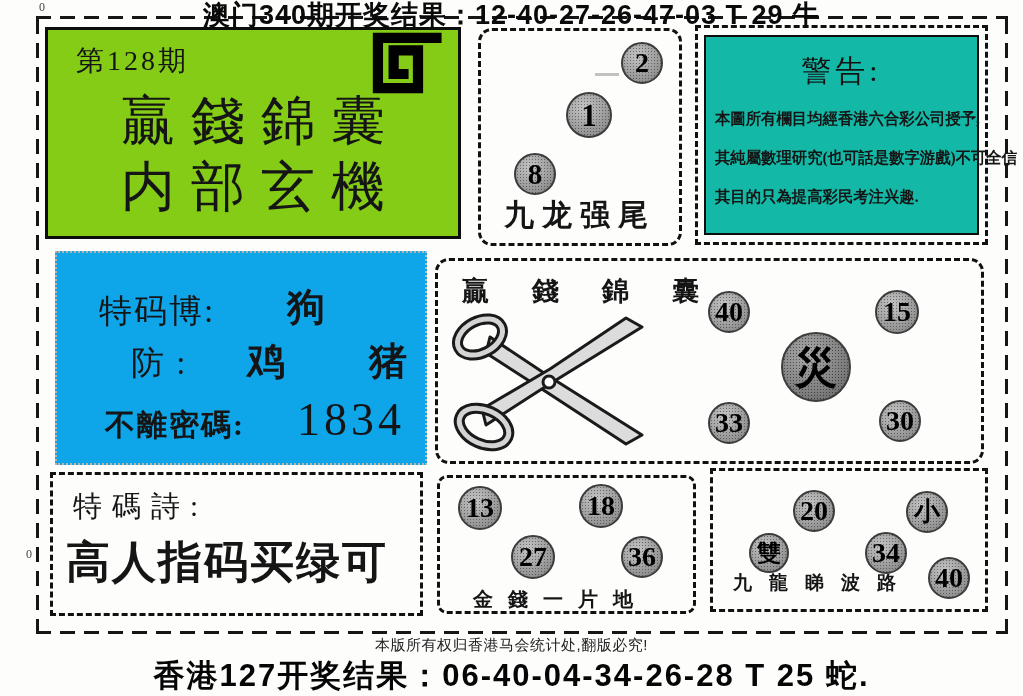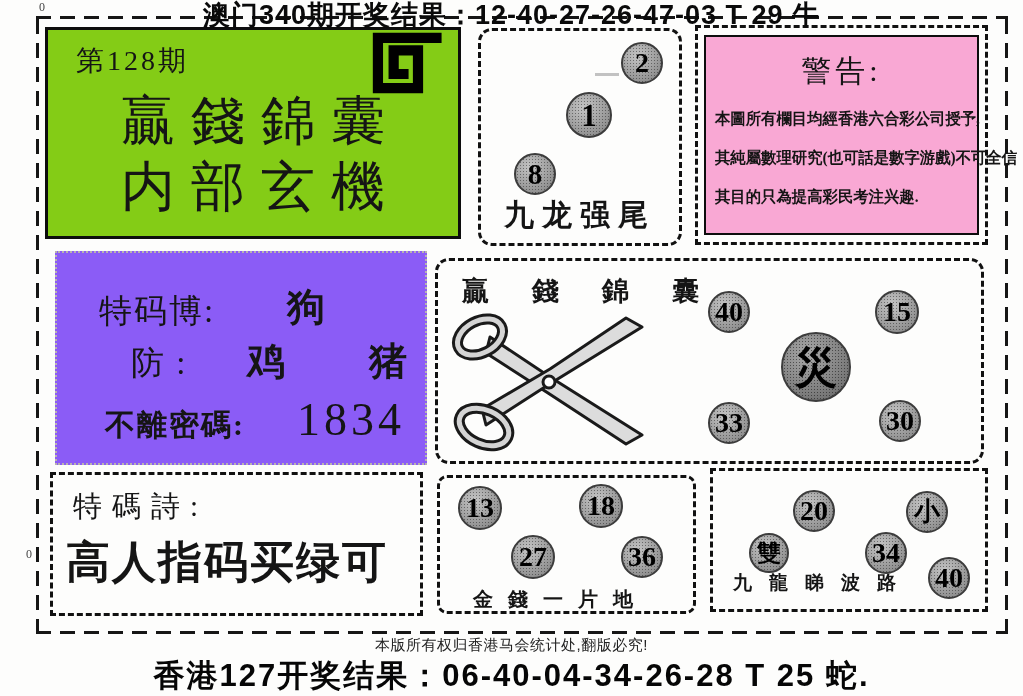--- a/index.html
+++ b/index.html
@@ -37,25 +37,25 @@
     background-image:radial-gradient(circle, rgba(35,35,35,.5) 16%, rgba(0,0,0,0) 20%),
                      radial-gradient(circle at 38% 32%, #c4c4c4, #8e8e8e 78%);
     background-size:3px 3px,100% 100%;
     font-family:var(--serif);font-weight:bold;color:#000;line-height:1;
   }
   .ball.dark{background-image:radial-gradient(circle, rgba(20,20,20,.55) 16%, rgba(0,0,0,0) 20%),
                      radial-gradient(circle at 38% 32%, #a8a8a8, #737373 78%);}
   
   .brush{font-family:var(--serif);font-weight:bold;white-space:nowrap;}
   
-  .warn-inner{position:absolute;left:6px;top:7px;right:6px;bottom:7px;border:2px solid #0d0d0d;background:#f9a8d4;}
+  .warn-inner{position:absolute;left:6px;top:7px;right:6px;bottom:7px;border:2px solid #0d0d0d;background:#14b8a6;}
   .warn-head{position:absolute;top:14px;width:100%;text-align:center;font:30px var(--serif);letter-spacing:4px;}
   .warn-line{position:absolute;left:9px;right:7px;font:bold 16px var(--serif);white-space:nowrap;transform:scaleX(.96);transform-origin:left;}
   
-  .dotted-box{border:2px dotted #b9b4ae;background:#8b5cf6;}
+  .dotted-box{border:2px dotted #b9b4ae;background:#0ea5e9;}
   .label-kai{font:33px var(--serif);letter-spacing:2px;white-space:nowrap;}
   .value-kai{font:bold 38px var(--serif);white-space:nowrap;}
   .pass-num{font:46px var(--serif);letter-spacing:4px;}
   
   .poem-label{font:29px var(--serif);letter-spacing:10px;white-space:nowrap;}
   .poem-text{font:bold 44px var(--serif);letter-spacing:2px;white-space:nowrap;}
   .tips-head{font:bold 27px var(--serif);letter-spacing:43px;white-space:nowrap;}
   .small-dash{width:24px;height:3px;background:#c2c2c2;}
 </style>
 </head>

